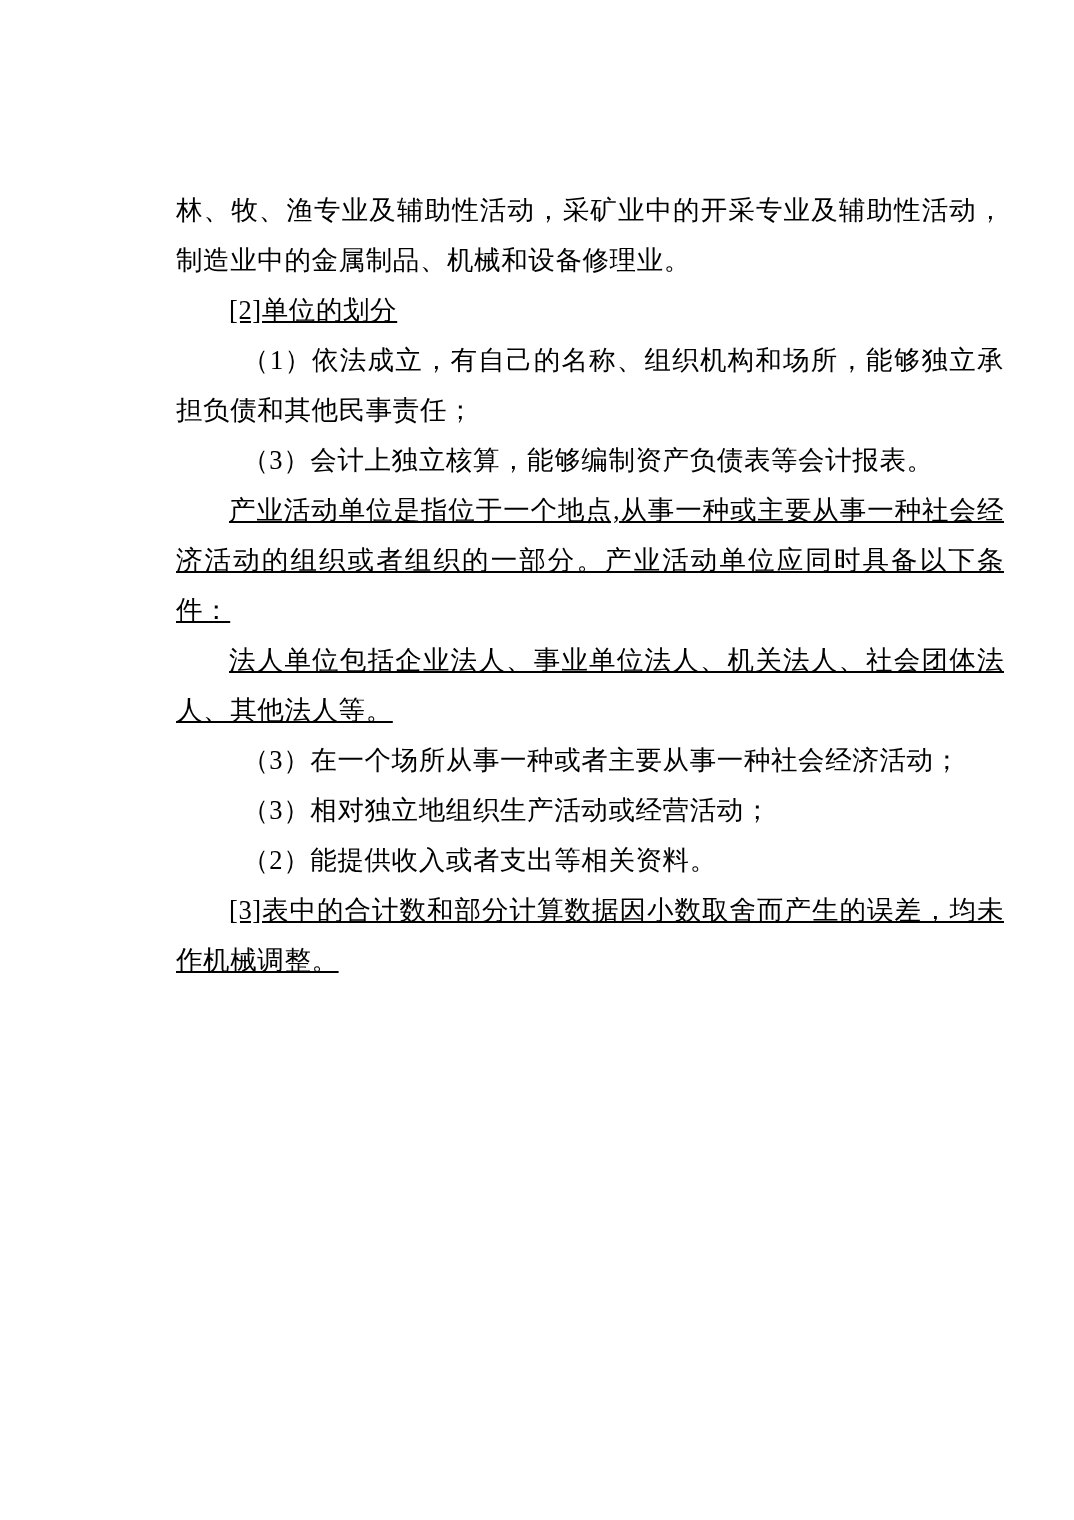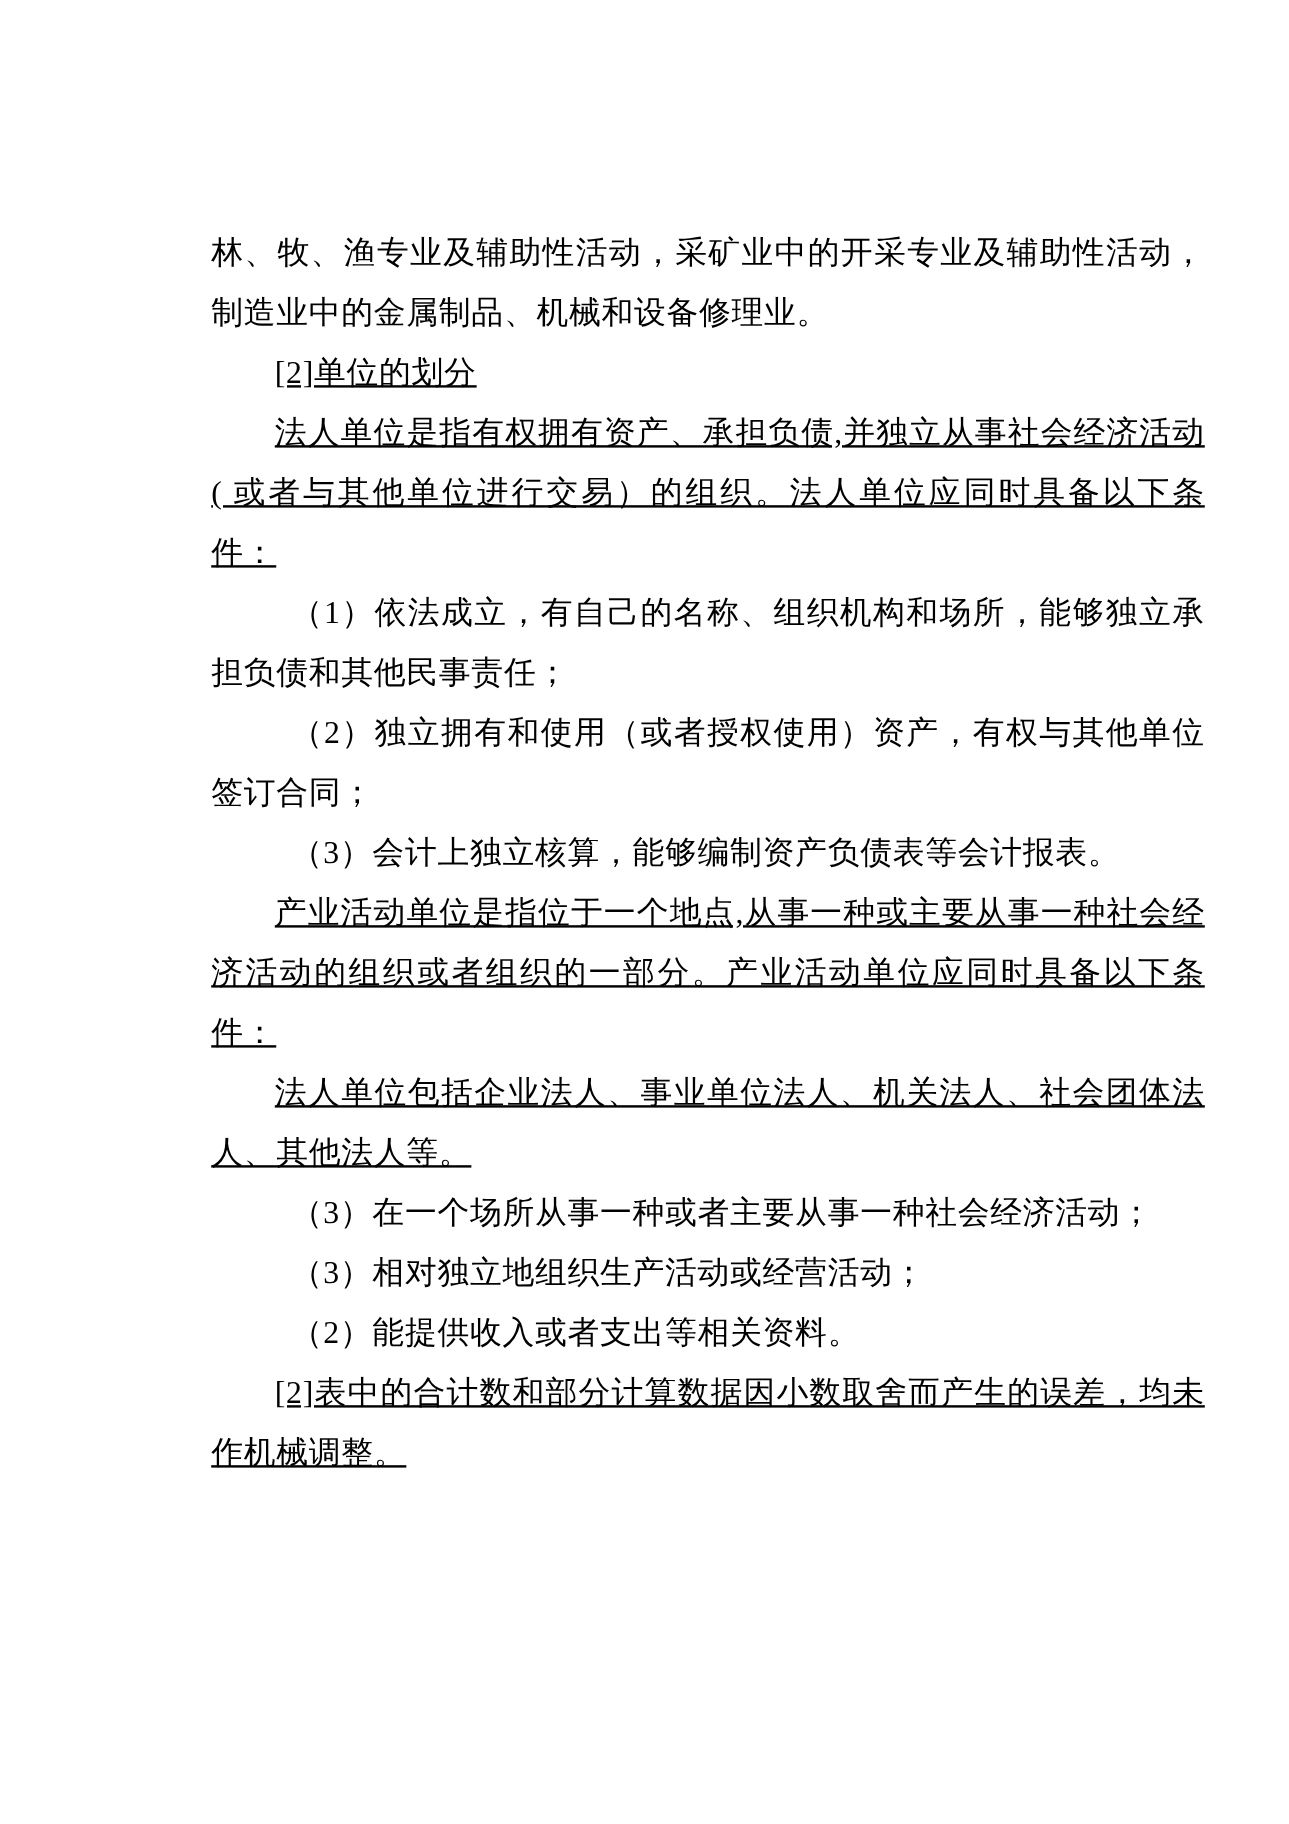--- a/index.html
+++ b/index.html
@@ -45,24 +45,22 @@
     text-indent: 0;
   }
 </style>
 </head>
 <body>
 
 <div class="page">
   <div class="doc-body">
     <p class="para noindent">林、牧、渔专业及辅助性活动，采矿业中的开采专业及辅助性活动，制造业中的金属制品、机械和设备修理业。</p>
     <p class="para indent2">[2]单位的划分</p>
-    <p class="para indent2">法人单位是指有权拥有资产、承担负债,并独立从事社会经济活动( 或者与其他单位进行交易）的组织。法人单位应同时具备以下条件：</p>
     <p class="para indent1">（1）依法成立，有自己的名称、组织机构和场所，能够独立承担负债和其他民事责任；</p>
-    <p class="para indent1">（2）独立拥有和使用（或者授权使用）资产，有权与其他单位签订合同；</p>
     <p class="para indent1">（3）会计上独立核算，能够编制资产负债表等会计报表。</p>
     <p class="para indent2">产业活动单位是指位于一个地点,从事一种或主要从事一种社会经济活动的组织或者组织的一部分。产业活动单位应同时具备以下条件：</p>
     <p class="para indent2">法人单位包括企业法人、事业单位法人、机关法人、社会团体法人、其他法人等。</p>
     <p class="para indent1">（3）在一个场所从事一种或者主要从事一种社会经济活动；</p>
     <p class="para indent1">（3）相对独立地组织生产活动或经营活动；</p>
     <p class="para indent1">（2）能提供收入或者支出等相关资料。</p>
-    <p class="para indent2">[2]表中的合计数和部分计算数据因小数取舍而产生的误差，均未作机械调整。</p>
+    <p class="para indent2">[3]表中的合计数和部分计算数据因小数取舍而产生的误差，均未作机械调整。</p>
   </div>
 </div>
 
 </body></html>

